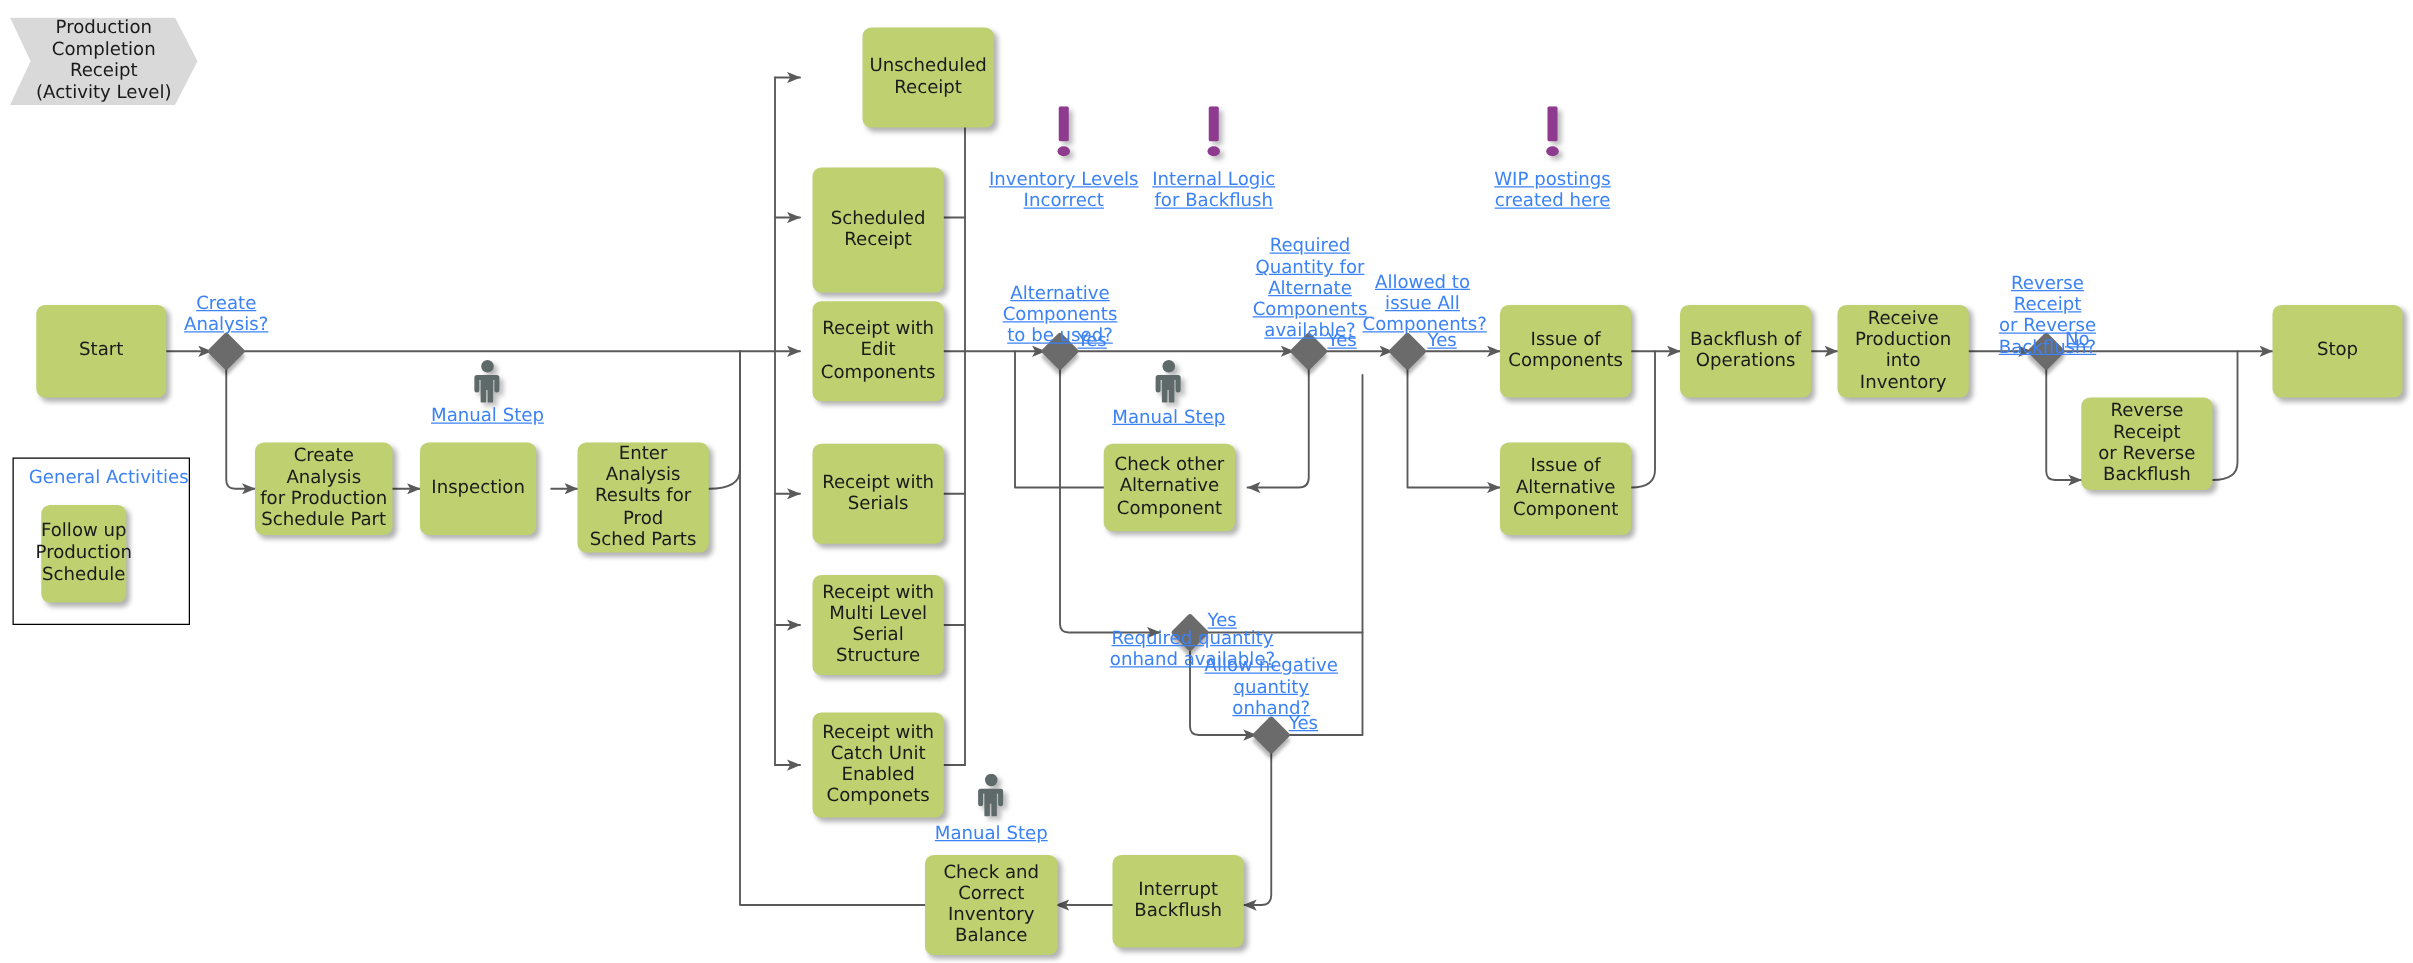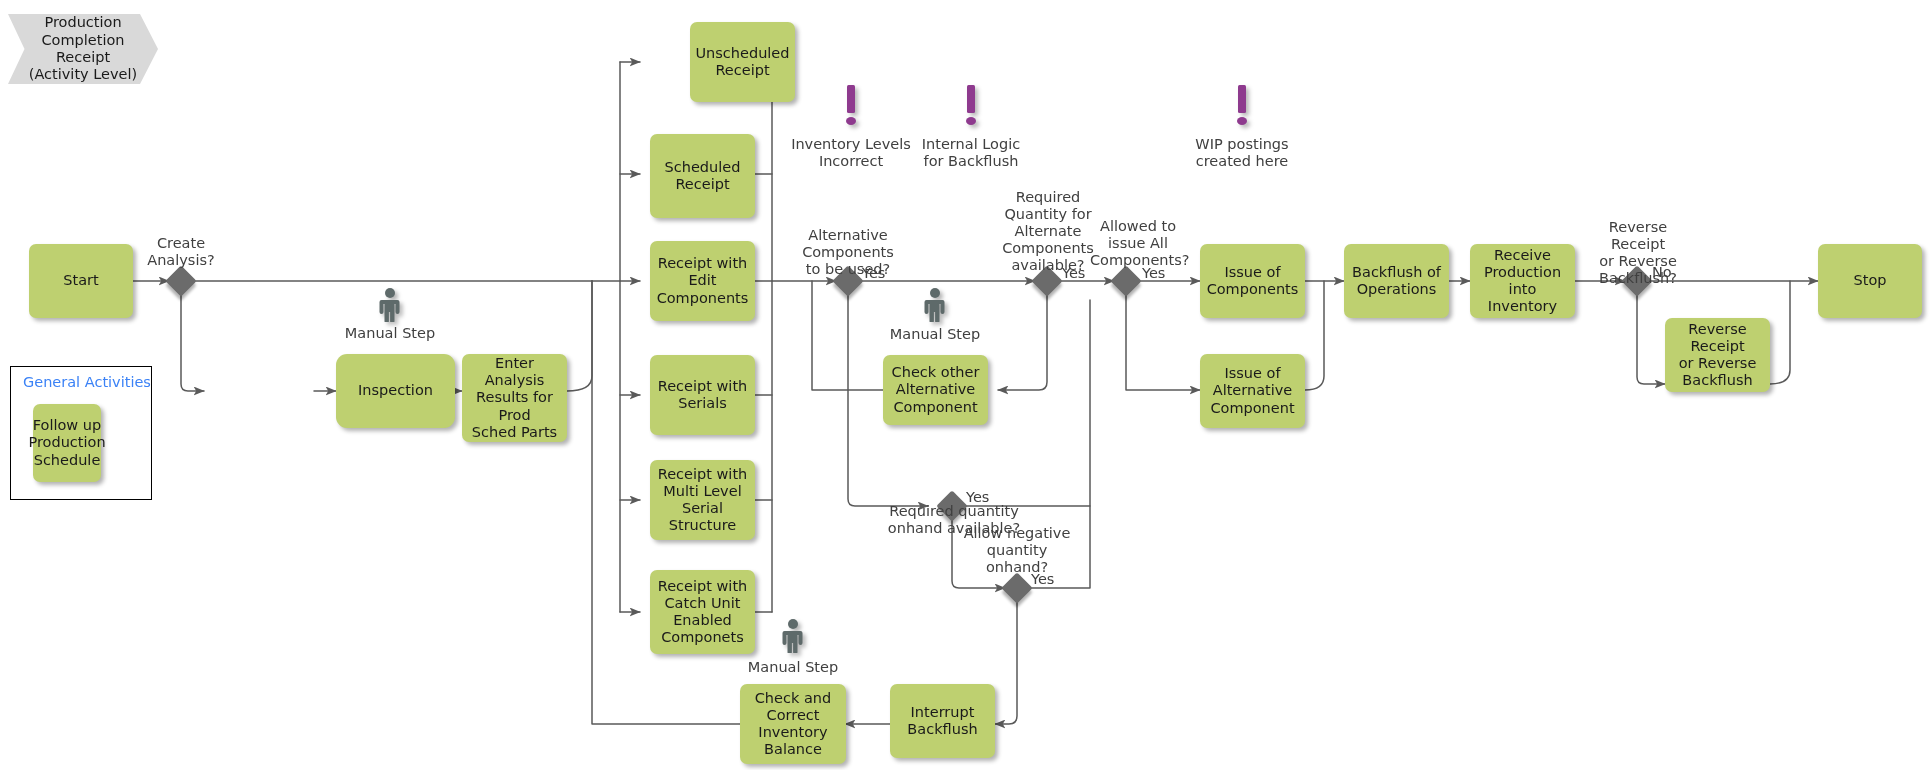--- a/index.html
+++ b/index.html
@@ -10,22 +10,22 @@
 
   .node{position:absolute;box-sizing:border-box;display:flex;align-items:center;
         justify-content:center;text-align:center;color:#1a1a1a;font-size:14.5px;
         line-height:1.18;border-radius:7px;background:#bed070;
         box-shadow:3px 3px 4px rgba(0,0,0,.30);padding:2px 4px;white-space:pre-line;}
 
   .diamond{position:absolute;width:22px;height:22px;background:#6b6b6b;
            transform:rotate(45deg);border-radius:2px;
            box-shadow:3px 3px 3px rgba(0,0,0,.30);}
 
-  .lbl{position:absolute;color:#404040;font-size:14.5px;line-height:1.18;
-       text-align:center;white-space:pre-line;}
+  .lbl{position:absolute;color:#3b82f6;font-size:14.5px;line-height:1.18;
+       text-align:center;white-space:pre-line;text-decoration:underline;}
 
   .banner{position:absolute;color:#1a1a1a;font-size:14.5px;line-height:1.2;
           text-align:center;white-space:pre-line;display:flex;align-items:center;
           justify-content:center;background:#d9d9d9;
           clip-path:polygon(0 0,88% 0,100% 50%,88% 100%,0 100%,11% 50%);
           filter:drop-shadow(3px 3px 3px rgba(0,0,0,.28));}
 
   .group-box{position:absolute;border:1.6px solid #000;background:transparent;}
   .group-title{position:absolute;font-size:14.5px;color:#3b82f6;}
 
@@ -126,31 +126,34 @@
 (Activity Level)</div>
 
   <div class="group-box" style="left:10px;top:366px;width:140px;height:132px;"></div>
   <div class="group-title" style="left:23px;top:374px;">General Activities</div>
   <div class="node" style="left:33px;top:404px;width:68px;height:78px;">Follow up
 Production
 Schedule</div>
 
   <div class="node" style="left:29px;top:244px;width:104px;height:74px;">Start</div>
 
-
-  <div class="node" style="left:336px;top:354px;width:119px;height:74px;border-radius:11px;">Inspection</div>
+  <div class="node" style="left:204px;top:354px;width:110px;height:74px;">Create Analysis
+for Production
+Schedule Part</div>
+
+  <div class="node" style="left:336px;top:354px;width:93px;height:74px;">Inspection</div>
 
   <div class="node" style="left:462px;top:354px;width:105px;height:88px;">Enter Analysis
 Results for Prod
 Sched Parts</div>
 
   <div class="node" style="left:650px;top:22px;width:105px;height:80px;margin-left:40px;">Unscheduled
 Receipt</div>
 
-  <div class="node" style="left:650px;top:134px;width:105px;height:84px;">Scheduled
+  <div class="node" style="left:650px;top:134px;width:105px;height:100px;">Scheduled
 Receipt</div>
 
   <div class="node" style="left:650px;top:241px;width:105px;height:80px;">Receipt with Edit
 Components</div>
 
   <div class="node" style="left:650px;top:355px;width:105px;height:80px;">Receipt with
 Serials</div>
 
   <div class="node" style="left:650px;top:460px;width:105px;height:80px;">Receipt with
 Multi Level

